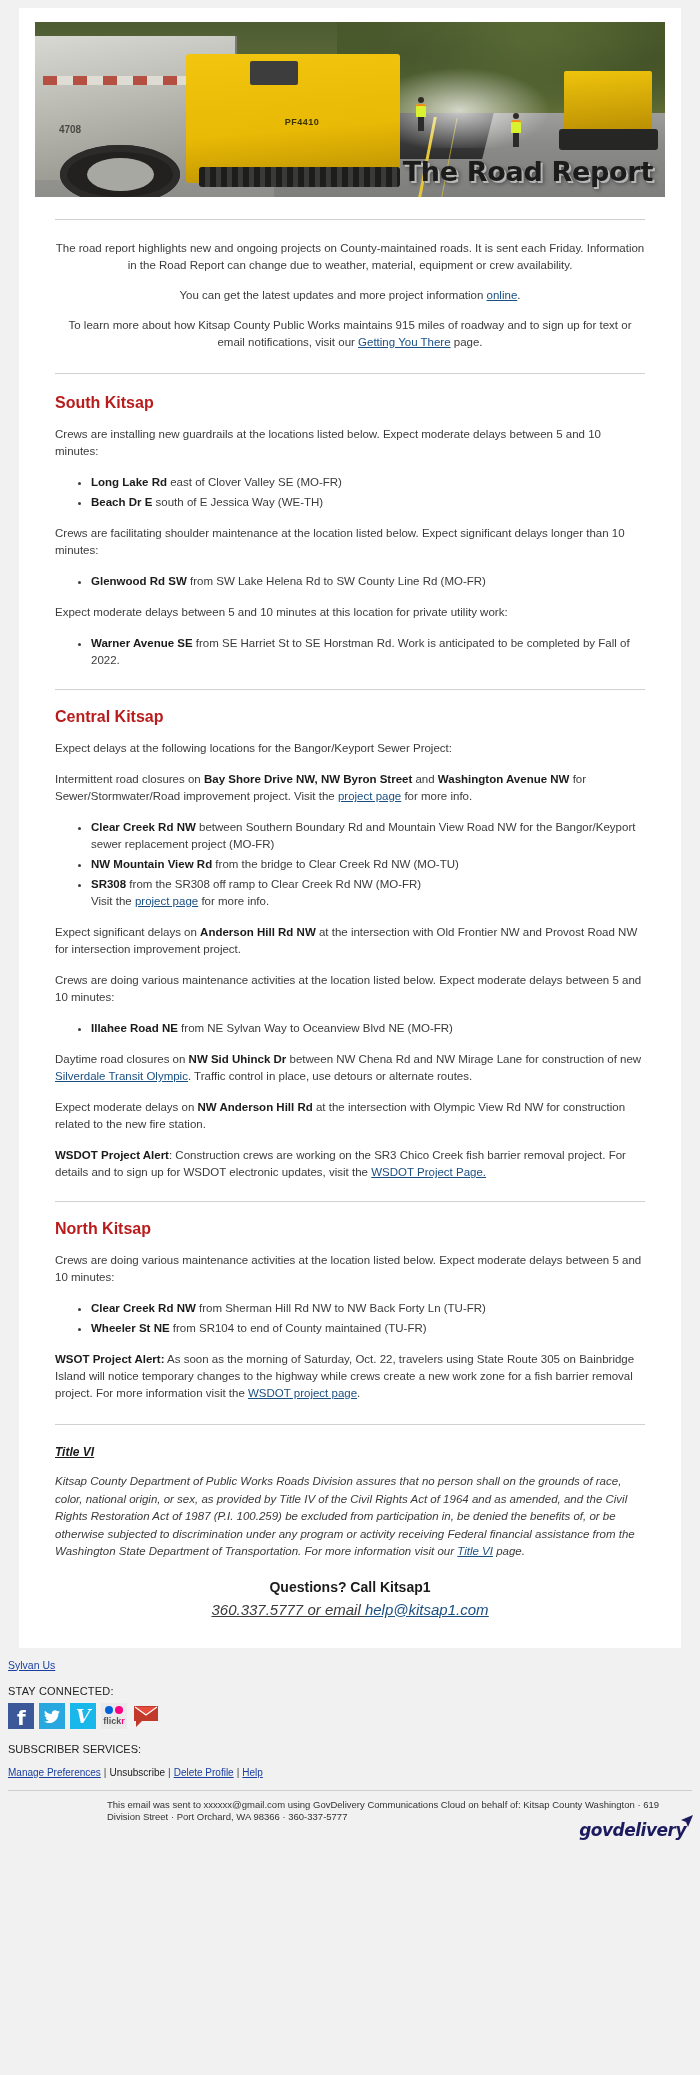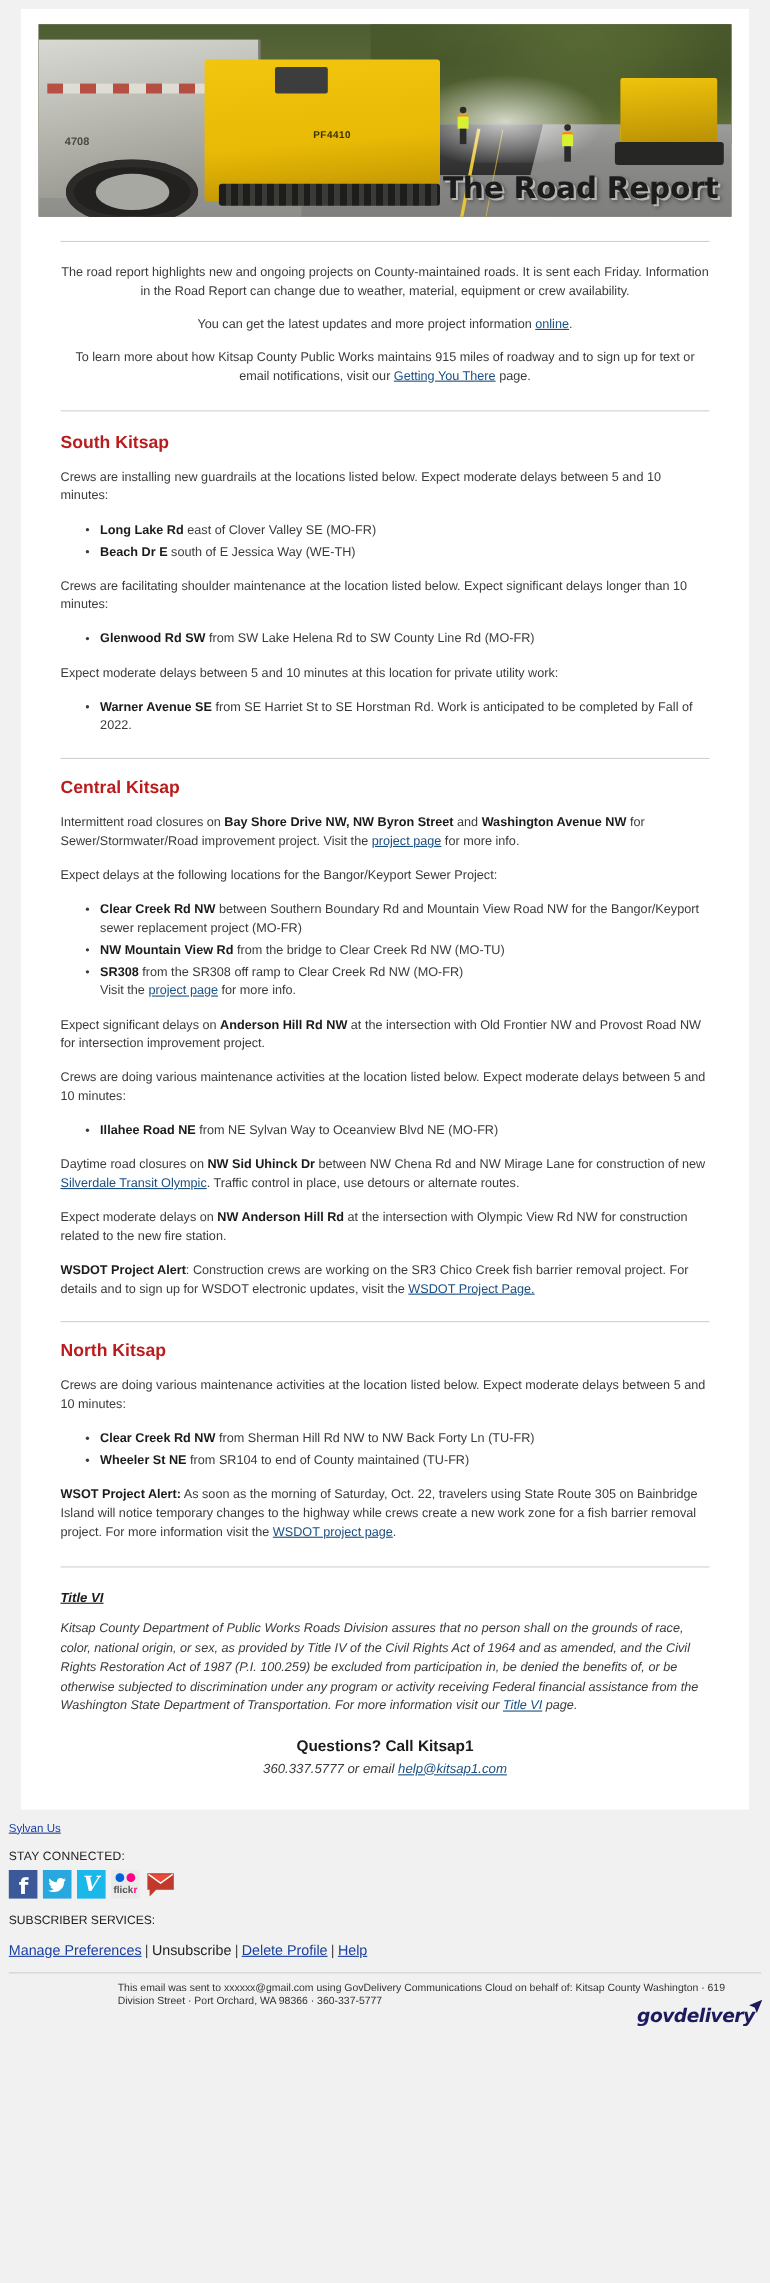--- a/index.html
+++ b/index.html
@@ -188,24 +188,25 @@
   }
   .questions {
     text-align:center;
     font-size:14px;
     font-weight:700;
     color:#1b1b1b;
     margin:6px 0 6px 0;
   }
   .questions-sub {
     text-align:center;
-    font-size:12px;
+    font-size:15px;
     font-style:italic;
     color:#3b3b3b;
     margin:0;
+    text-decoration:underline;
   }
 
   
   .footer {
     padding:10px 8px 4px 8px;
     font-size:10.5px;
     line-height:14px;
     color:#222;
   }
   .footer a { color:#1a3fa0; }
@@ -224,21 +225,21 @@
   .s-fl .dots{ position:absolute; left:4px; top:3px; width:18px; height:9px;}
   .s-fl .dots i{ display:block; position:absolute; width:8px;height:8px;border-radius:50%; }
   .s-fl .dots i:first-child{ left:0; background:#0063dc; }
   .s-fl .dots i:last-child{ right:0; background:#ff0084; }
   .s-fl .fw{ position:absolute; left:0; top:13px; width:100%; text-align:center;
     font:700 9px/11px "Liberation Sans",sans-serif; color:#555; }
   .s-fl .fw em{ font-style:normal; color:#ff0084; }
   .s-em { width:28px; background:transparent; }
   .s-em svg{ display:block; }
   .subsvc { margin:0 0 2px 0; font-size:11px; }
-  .sublinks { font-size:13px; }
+  .sublinks { font-size:10px; }
   .sublinks span.sep { color:#444; padding:0 3px; }
   .footrule { border:0; border-top:1px solid #cfcfcf; margin:9px 0 8px 0; }
   .legalrow { display:flex; align-items:flex-end; justify-content:space-between;flex-direction:column; }
   .legaltxt { font-size:9.5px; line-height:12px; color:#333; max-width:585px; }
   .gd {
     position:relative;
     font-family:"DejaVu Sans", sans-serif;
     font-weight:700; font-style:italic;
     font-size:17px; color:#1b1b5e; letter-spacing:-0.5px;
     white-space:nowrap;
@@ -314,23 +315,23 @@
 
       <p class="body">Expect moderate delays between 5 and 10 minutes at this location for private utility work:</p>
       <ul class="items">
         <li><b>Warner Avenue SE</b><span> from SE Harriet St to SE Horstman Rd. Work is anticipated to be completed by Fall of 2022.</span></li>
       </ul>
 
       <hr class="rule tight">
 
       <h2 class="section">Central Kitsap</h2>
 
+      <p class="body">Expect delays at the following locations for the Bangor/Keyport Sewer Project:</p>
+
       <p class="body"><span>Intermittent road closures on </span><b>Bay Shore Drive NW, NW Byron Street</b><span> and </span><b>Washington Avenue NW</b><span> for Sewer/Stormwater/Road improvement project. Visit the </span><a href="#">project page</a><span> for more info.</span></p>
-
-      <p class="body">Expect delays at the following locations for the Bangor/Keyport Sewer Project:</p>
       <ul class="items">
         <li><b>Clear Creek Rd NW</b><span> between Southern Boundary Rd and Mountain View Road NW for the Bangor/Keyport sewer replacement project (MO-FR)</span></li>
         <li><b>NW Mountain View Rd</b><span> from the bridge to Clear Creek Rd NW (MO-TU)</span></li>
         <li><b>SR308</b><span> from the SR308 off ramp to Clear Creek Rd NW (MO-FR)</span>
           <span class="sub"><span>Visit the </span><a href="#">project page</a><span> for more info.</span></span>
         </li>
       </ul>
 
       <p class="body"><span>Expect significant delays on </span><b>Anderson Hill Rd NW</b><span> at the intersection with Old Frontier NW and Provost Road NW for intersection improvement project.</span></p>
 

